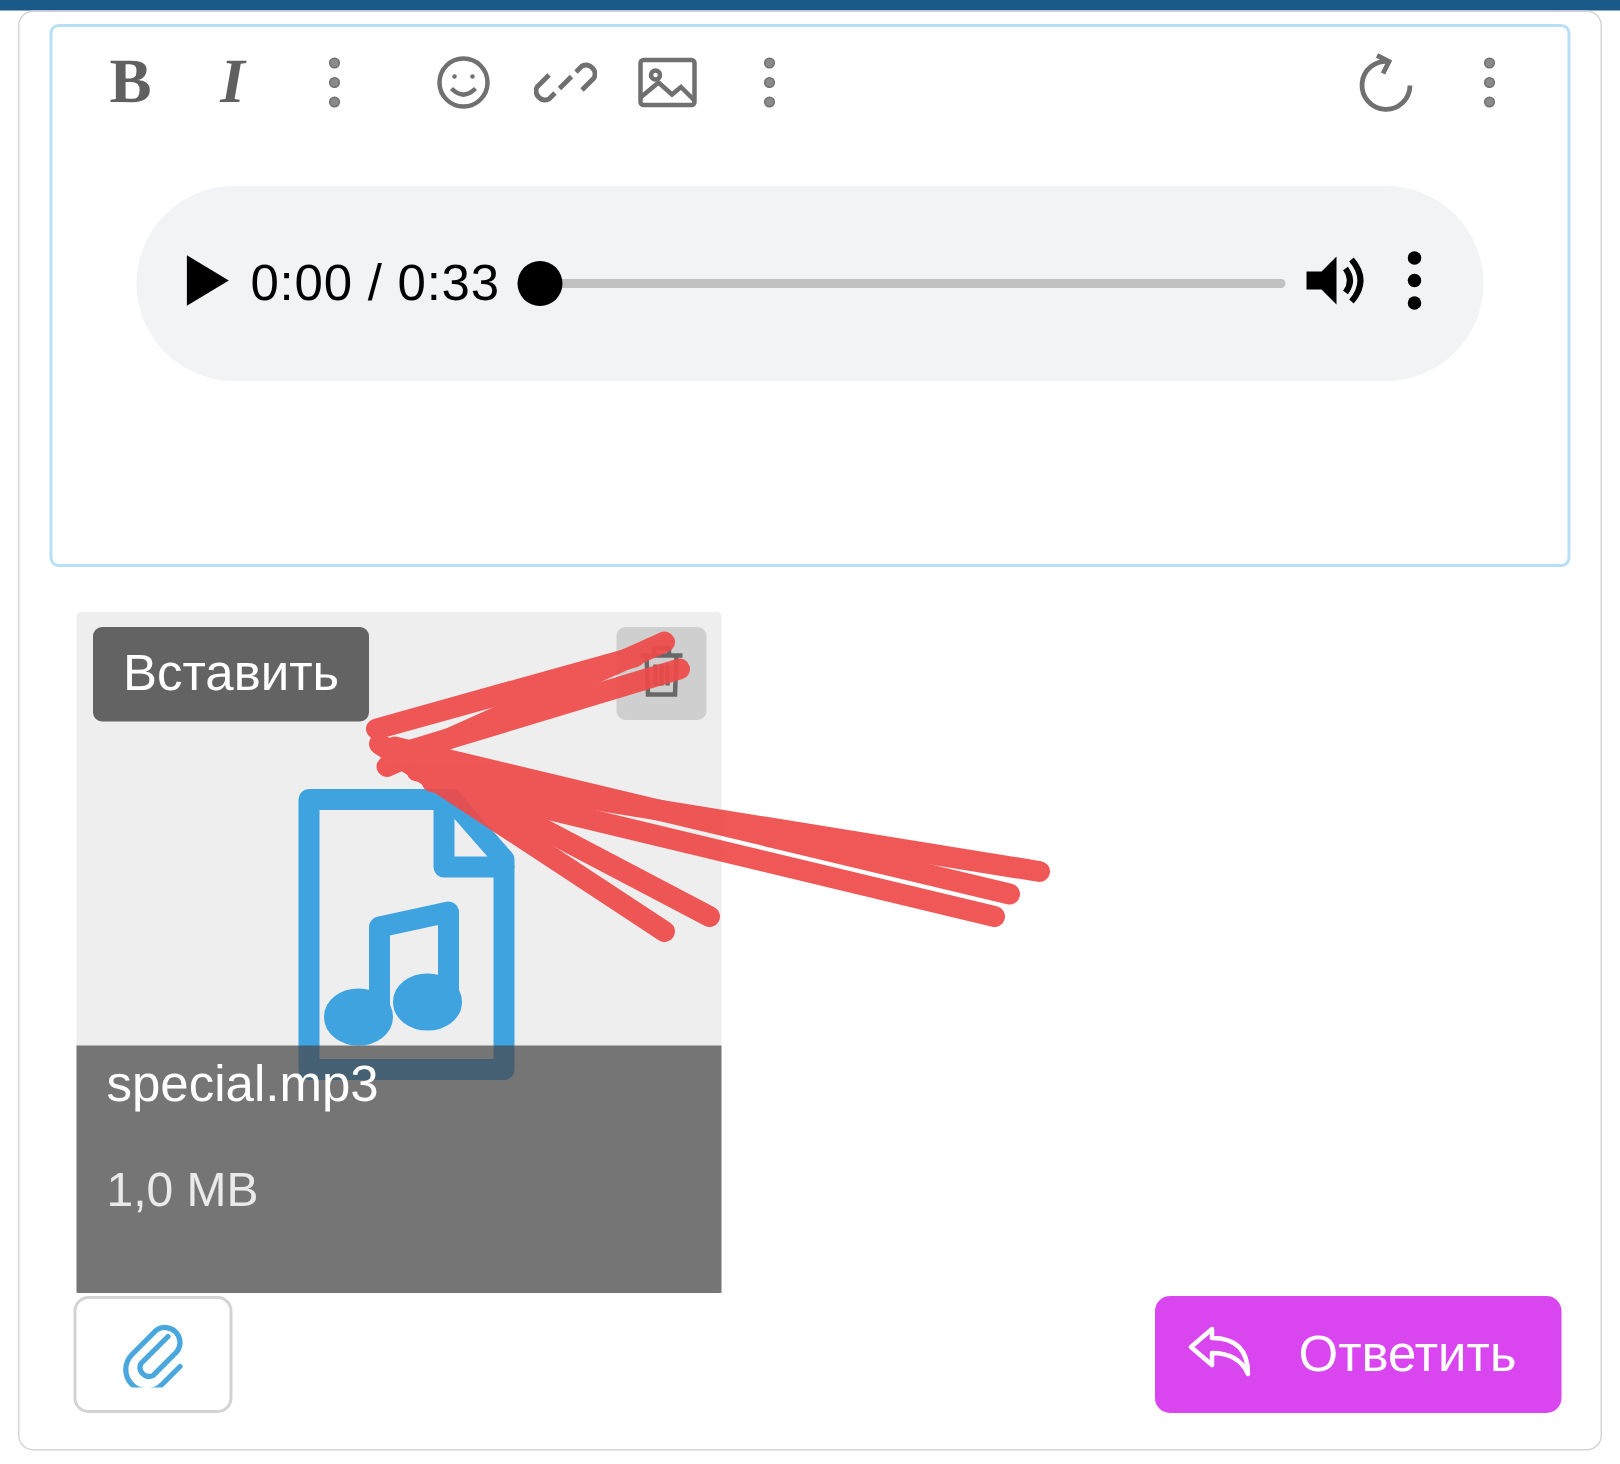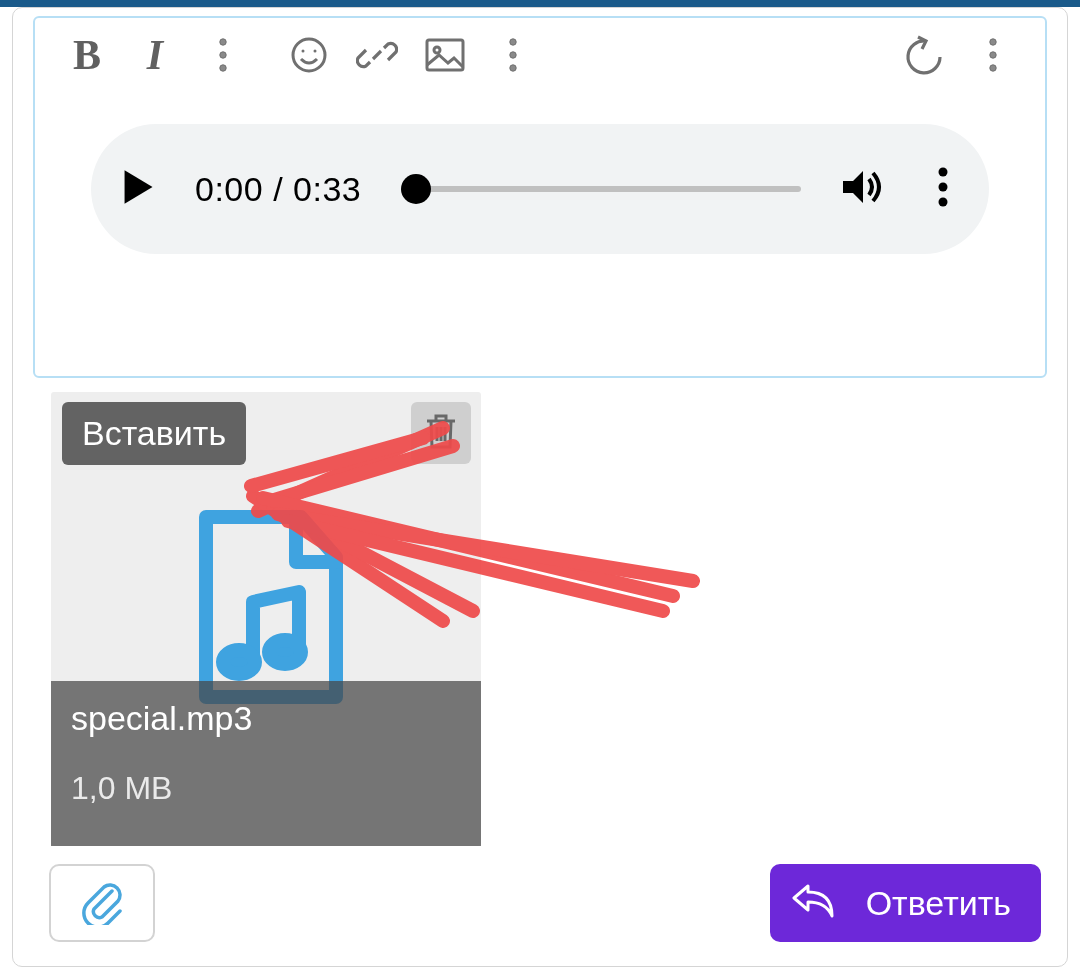--- a/index.html
+++ b/index.html
@@ -7,42 +7,42 @@
   .topbar { height: 7px; background: #1a5a8a; width: 100%; }
   .outer { border: 1px solid #d5d5d5; border-radius: 10px; margin: 0 12px 12px 12px; padding: 0; height: 960px; position: relative; }
   .editor-box { border: 2px solid #b7dff5; border-radius: 6px; margin: 8px 20px 18px 20px; height: 362px; position: relative; background: #fff; }
   .toolbar { display: flex; align-items: center; height: 74px; padding: 0 18px; gap: 0; }
   .tbtn { width: 68px; height: 58px; display: flex; align-items: center; justify-content: center; color: #707070; cursor: pointer; }
   .tbtn svg { stroke: #707070; fill: none; }
   .tbtn.bold { font-family: Georgia, 'Times New Roman', serif; font-weight: 700; font-size: 42px; color: #606060; }
   .tbtn.italic { font-family: Georgia, 'Times New Roman', serif; font-style: italic; font-size: 42px; color: #606060; font-weight: 600; }
   .spacer { flex: 1; }
   .audio-wrap { margin: 32px 56px 0 56px; }
-  .audio-player { background: #f1f3f4; border-radius: 70px; height: 130px; display: flex; align-items: center; padding: 0 40px 0 30px; gap: 40px; }
+  .audio-player { background: #f1f3f4; border-radius: 70px; height: 130px; display: flex; align-items: center; padding: 0 40px 0 30px; gap: 12px; }
   .play-btn svg { fill: #000; }
   .time { font-size: 34px; color: #000; letter-spacing: 0.5px; white-space: nowrap; }
   .track { flex: 1; position: relative; height: 20px; display: flex; align-items: center; }
   .track-line { height: 6px; background: #c0c0c0; width: 100%; border-radius: 3px; }
   .track-dot { width: 30px; height: 30px; background: #000; border-radius: 50%; position: absolute; left: 0; top: -5px; }
   .vol svg { fill: #000; }
 
-  .attachment-card { position: absolute; left: 38px; top: 384px; width: 430px; height: 454px; background: #eeeeee; border-radius: 3px; }
+  .attachment-card { position: absolute; left: 38px; top: 400px; width: 430px; height: 454px; background: #eeeeee; border-radius: 3px; }
   .insert-btn { position: absolute; left: 11px; top: 10px; background: rgba(60,60,60,0.78); color: #fff; font-size: 34px; padding: 12px 20px; border-radius: 6px; cursor: pointer; }
   .trash-btn { position: absolute; right: 10px; top: 10px; width: 60px; height: 62px; background: #cfcfcf; border-radius: 6px; display: flex; align-items: center; justify-content: center; cursor: pointer; }
   .trash-btn svg { stroke: #686868; fill: none; }
   .file-icon { position: absolute; left: 140px; top: 115px; }
   .file-icon svg { stroke: #3fa3e0; fill: none; }
-  .file-info { position: absolute; left: 0; bottom: 0; width: 100%; height: 165px; background: rgba(70,70,70,0.72); padding: 18px 20px; }
+  .file-info { position: absolute; left: 0; bottom: 0; width: 100%; height: 165px; background: rgba(70,70,70,0.72); padding: 7px 20px; }
   .file-name { color: #fff; font-size: 34px; margin-bottom: 32px; }
   .file-size { color: #eaeaea; font-size: 32px; }
 
   .bottom-bar { position: absolute; left: 0; bottom: 0; width: 100%; height: 110px; display: flex; align-items: center; justify-content: space-between; padding: 0 26px 16px 36px; }
   .attach-btn { width: 106px; height: 78px; border: 2px solid #d3d3d3; border-radius: 10px; display: flex; align-items: center; justify-content: center; cursor: pointer; background: #fff; }
   .attach-btn svg { stroke: #4aa7dd; fill: none; }
-  .reply-btn { background: #6d28d9; color: #fff; border-radius: 10px; height: 78px; padding: 0 30px 0 22px; display: flex; align-items: center; gap: 32px; font-size: 34px; cursor: pointer; }
+  .reply-btn { background: #d946ef; color: #fff; border-radius: 10px; height: 78px; padding: 0 30px 0 22px; display: flex; align-items: center; gap: 32px; font-size: 34px; cursor: pointer; }
   .reply-btn svg { fill: #fff; }
 
   .annotation { position: absolute; left: 230px; top: 408px; pointer-events: none; }
 </style>
 </head>
 <body>
 
 <div class="topbar"></div>
 
 <div class="outer">

